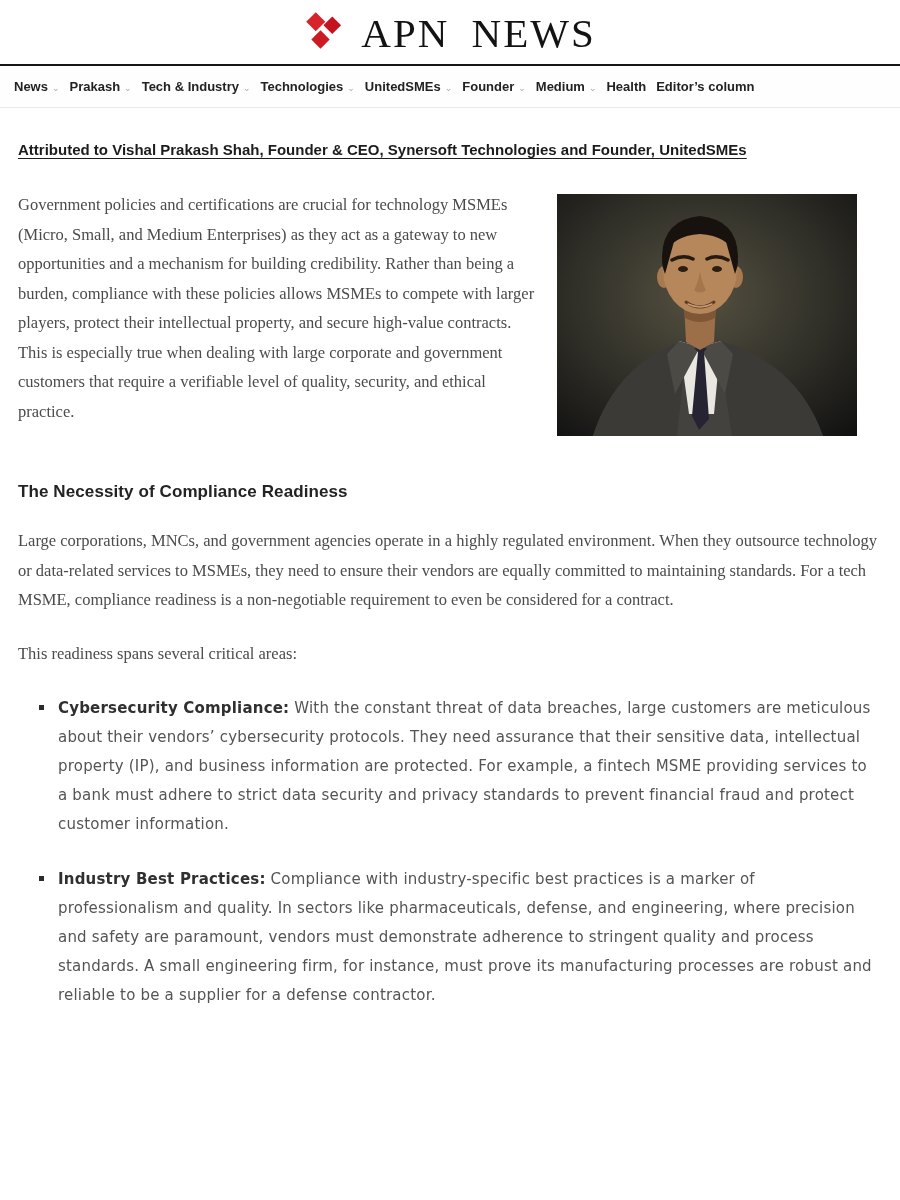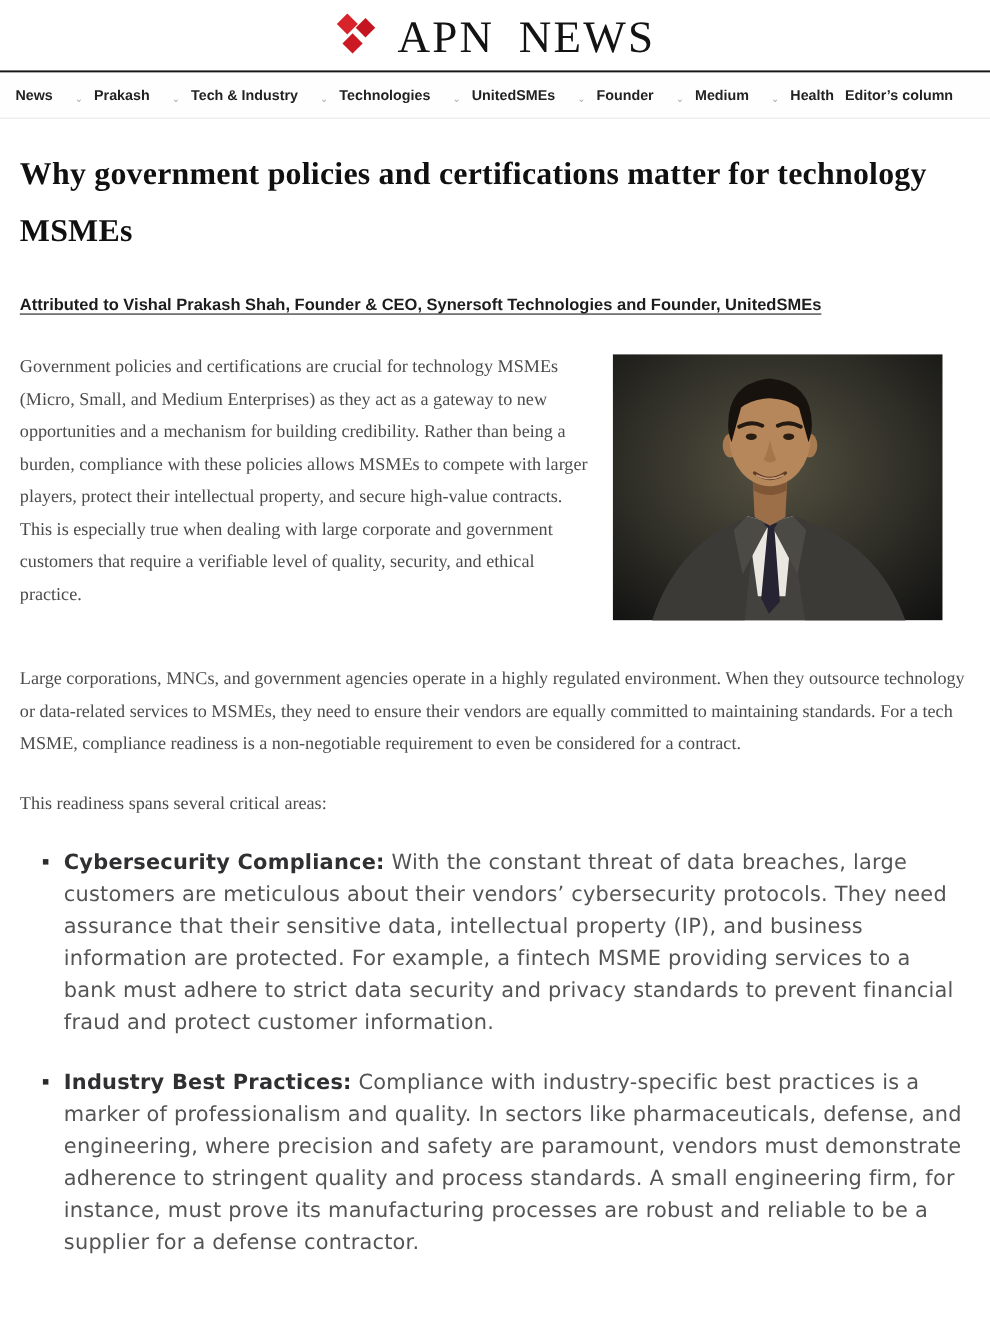--- a/index.html
+++ b/index.html
@@ -43,22 +43,22 @@
     background: #fefefe;
   }
   .nav-item {
     font-size: 13px;
     font-weight: 700;
     color: #222;
     text-decoration: none;
     padding: 0 5px;
     white-space: nowrap;
     display: flex;
-    align-items: flex-end;
-    gap: 20px;
+    align-items: center;
+    gap: 4px;
   }
   .nav-item:first-child { padding-left: 0; }
   .chev {
     font-size: 9px;
     color: #a9a9a9;
     font-weight: 400;
     transform: translateY(1px);
     display: inline-block;
   }
 
@@ -117,21 +117,21 @@
   p.spaced { margin-top: 24px; }
 
   ul.points {
     margin-top: 26px;
     list-style: none;
     padding-left: 40px;
   }
   ul.points li {
     position: relative;
     font-family: "DejaVu Sans", sans-serif;
-    font-size: 19px;
+    font-size: 15px;
     line-height: 29px;
     color: #545456;
     letter-spacing: 0.2px;
     margin-bottom: 26px;
     max-width: 838px;
   }
   ul.points li::before {
     content: "";
     position: absolute;
     left: -19px;
@@ -195,21 +195,20 @@
       <span>Health</span>
     </a>
   <a class="nav-item" href="#">
       <span>Editor’s column</span>
     </a>
   <a class="nav-item" href="#"></a>
 </nav>
 
 <main class="article">
 
-  <h1 class="title">Why government policies and certifications matter for technology MSMEs</h1>
 
   <a class="byline" href="#">Attributed to Vishal Prakash Shah, Founder &amp; CEO, Synersoft Technologies and Founder, UnitedSMEs</a>
 
   <div class="lede">
     <span class="photo">
       <svg viewBox="0 0 300 242" xmlns="http://www.w3.org/2000/svg" preserveAspectRatio="none">
         <defs>
           <radialGradient id="pbg" cx="48%" cy="42%" r="78%">
             <stop offset="0%" stop-color="#555141"></stop>
             <stop offset="50%" stop-color="#33322a"></stop>
@@ -249,20 +248,21 @@
 
         <path d="M 143 78 Q 140 92 137 96 Q 143 101 149 96 Q 146 92 143 78" fill="#a5764b"></path>
 
         <path d="M 129 108 Q 143 118 157 108" stroke="#5f3c26" stroke-width="3" fill="none" stroke-linecap="round"></path>
         <path d="M 131 110 Q 143 116 155 110" stroke="#c79a77" stroke-width="1.5" fill="none" stroke-linecap="round"></path>
       </svg>
     </span>
     <p class="body-text">Government policies and certifications are crucial for technology MSMEs (Micro, Small, and Medium Enterprises) as they act as a gateway to new opportunities and a mechanism for building credibility. Rather than being a burden, compliance with these policies allows MSMEs to compete with larger players, protect their intellectual property, and secure high-value contracts. This is especially true when dealing with large corporate and government customers that require a verifiable level of quality, security, and ethical practice.</p>
   </div>
 
+  <h2 class="section-heading">The Necessity of Compliance Readiness</h2>
 
   <p class="body-text spaced">Large corporations, MNCs, and government agencies operate in a highly regulated environment. When they outsource technology or data-related services to MSMEs, they need to ensure their vendors are equally committed to maintaining standards. For a tech MSME, compliance readiness is a non-negotiable requirement to even be considered for a contract.</p>
 
   <p class="body-text spaced">This readiness spans several critical areas:</p>
 
   <ul class="points">
     <li><span class="lead">Cybersecurity Compliance:</span> <span>With the constant threat of data breaches, large customers are meticulous about their vendors’ cybersecurity protocols. They need assurance that their sensitive data, intellectual property (IP), and business information are protected. For example, a fintech MSME providing services to a bank must adhere to strict data security and privacy standards to prevent financial fraud and protect customer information.</span></li>
     <li><span class="lead">Industry Best Practices:</span> <span>Compliance with industry-specific best practices is a marker of professionalism and quality. In sectors like pharmaceuticals, defense, and engineering, where precision and safety are paramount, vendors must demonstrate adherence to stringent quality and process standards. A small engineering firm, for instance, must prove its manufacturing processes are robust and reliable to be a supplier for a defense contractor.</span></li>
   </ul>
 

